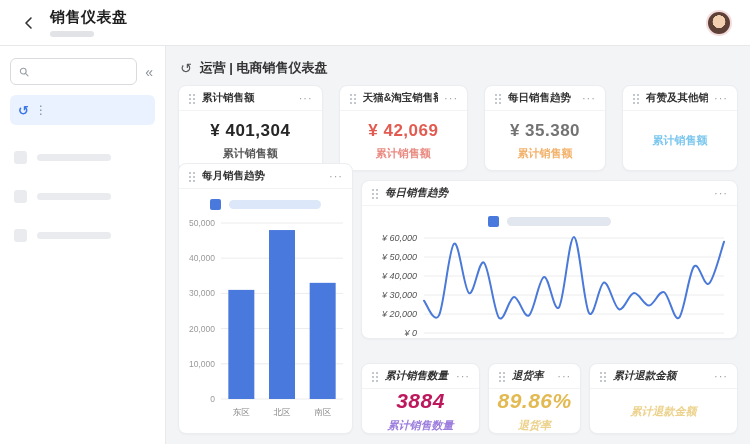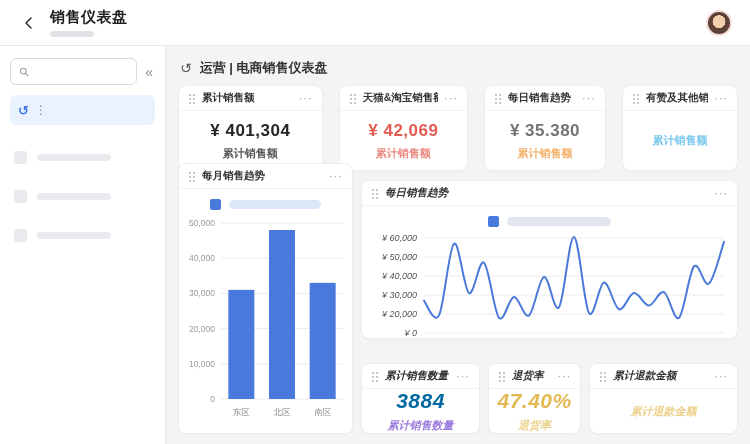--- a/index.html
+++ b/index.html
@@ -243,32 +243,32 @@
         </div>
 
         <div class="row3">
           <div class="card sm">
             <div class="card-hd">
               <div class="drag"></div>
               <div class="card-title">累计销售数量</div>
               <div class="more">···</div>
             </div>
             <div class="kpi-body">
-              <div class="kpi-value" style="color: #0369a1;">3884</div>
+              <div class="kpi-value" style="color: #be185d;">3884</div>
               <div class="kpi-label" style="color: rgb(157, 126, 222);">累计销售数量</div>
             </div>
           </div>
           <div class="card sm">
             <div class="card-hd">
               <div class="drag"></div>
               <div class="card-title">退货率</div>
               <div class="more">···</div>
             </div>
             <div class="kpi-body">
-              <div class="kpi-value" style="color: rgb(227, 186, 82);">47.40%</div>
+              <div class="kpi-value" style="color: rgb(227, 186, 82);">89.86%</div>
               <div class="kpi-label" style="color: rgb(236, 210, 140);">退货率</div>
             </div>
           </div>
           <div class="card sm">
             <div class="card-hd">
               <div class="drag"></div>
               <div class="card-title">累计退款金额</div>
               <div class="more">···</div>
             </div>
             <div class="kpi-body">

